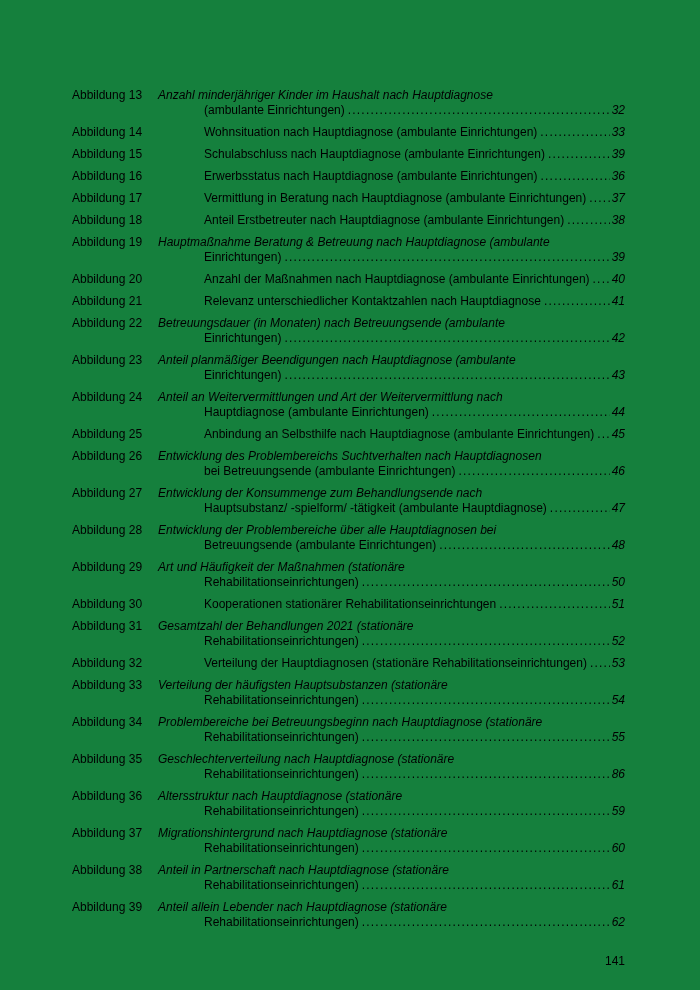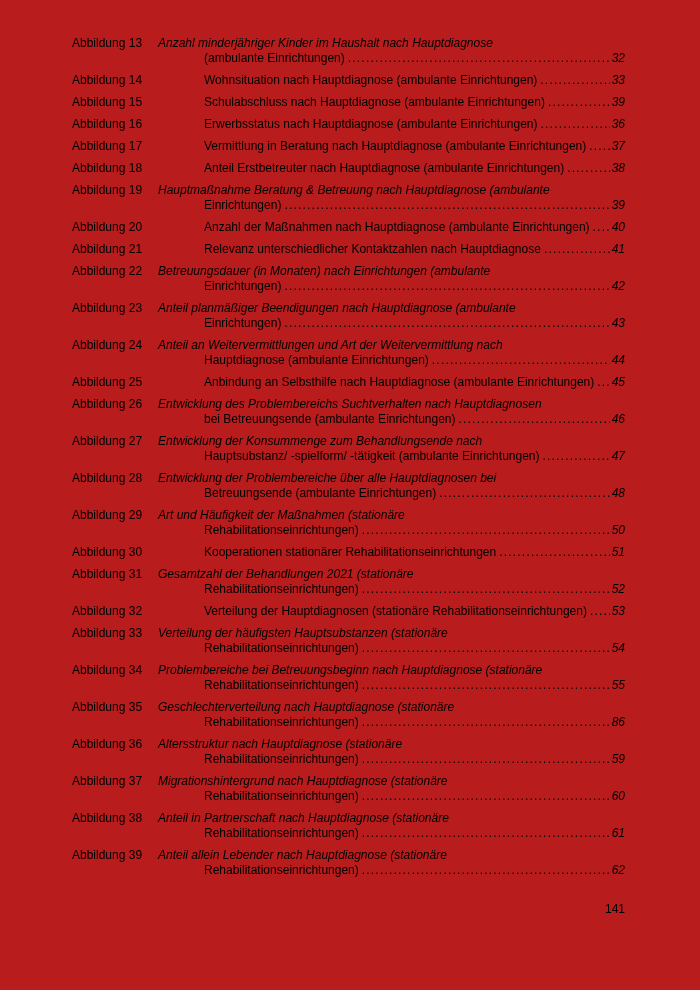--- a/index.html
+++ b/index.html
@@ -7,22 +7,22 @@
   body {
     width: 700px;
     height: 990px;
     background: #ffffff;
     color: #000000;
     font-family: "Liberation Sans", "DejaVu Sans", sans-serif;
   }
   .page {
     width: 700px;
     height: 990px;
-    padding: 36px 75px 30px 72px;
-    background: #b91c1c;
+    padding: 88px 75px 30px 72px;
+    background: #15803d;
   }
   .toc { font-size: 12px; line-height: 15px; }
   .toc-entry {
     display: flex;
     align-items: flex-start;
     margin-bottom: 7px;
   }
   .toc-label {
     flex: 0 0 86px;
     white-space: nowrap;
@@ -166,21 +166,21 @@
             <span class="toc-text">Relevanz unterschiedlicher Kontaktzahlen nach Hauptdiagnose</span>
             <span class="toc-dots"></span>
             <span class="toc-page">41</span>
           </div>
         </div>
   </div>
 
   <div class="toc-entry">
     <span class="toc-label">Abbildung 22</span>
     <div class="toc-body">
-          <div class="toc-line">Betreuungsdauer (in Monaten) nach Einrichtungen (ambulante</div>
+          <div class="toc-line">Betreuungsdauer (in Monaten) nach Betreuungsende (ambulante</div>
           <div class="toc-lastline">
             <span class="toc-text">Einrichtungen)</span>
             <span class="toc-dots"></span>
             <span class="toc-page">42</span>
           </div>
         </div>
   </div>
 
   <div class="toc-entry">
     <span class="toc-label">Abbildung 23</span>
@@ -227,21 +227,21 @@
             <span class="toc-page">46</span>
           </div>
         </div>
   </div>
 
   <div class="toc-entry">
     <span class="toc-label">Abbildung 27</span>
     <div class="toc-body">
           <div class="toc-line">Entwicklung der Konsummenge zum Behandlungsende nach</div>
           <div class="toc-lastline">
-            <span class="toc-text">Hauptsubstanz/ -spielform/ -tätigkeit (ambulante Einrichtungen)</span>
+            <span class="toc-text">Hauptsubstanz/ -spielform/ -tätigkeit (ambulante Hauptdiagnose)</span>
             <span class="toc-dots"></span>
             <span class="toc-page">47</span>
           </div>
         </div>
   </div>
 
   <div class="toc-entry">
     <span class="toc-label">Abbildung 28</span>
     <div class="toc-body">
           <div class="toc-line">Entwicklung der Problembereiche über alle Hauptdiagnosen bei</div>

